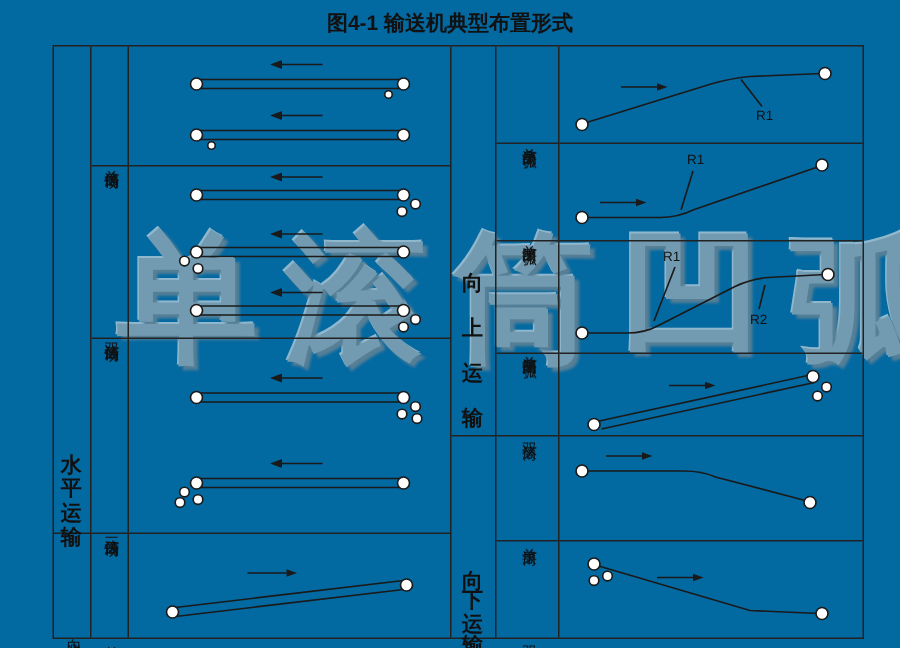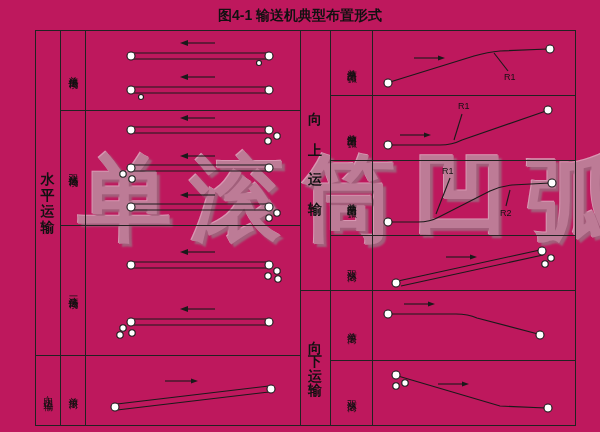--- a/index.html
+++ b/index.html
@@ -1,28 +1,28 @@
 <!DOCTYPE html>
 <html><head>
 <meta charset="utf-8">
 <style>
   * { margin:0; padding:0; box-sizing:border-box; }
   html,body { width:600px; height:432px; }
   body { background:#fff; font-family:"Liberation Sans", sans-serif; position:relative; overflow:hidden; }
-  .page { position:absolute; inset:0; background:#be185d; }
+  .page { position:absolute; inset:0; background:#0369a1; }
   .title { position:absolute; top:7px; left:0; width:600px; text-align:center;
            font-size:14px; font-weight:bold; color:#111; z-index:3; }
   .watermark { position:absolute; top:152px; left:78px; width:484px; text-align:center;
            font-size:94px; line-height:1; font-weight:bold; color:#bdbdbd; opacity:.6;
            letter-spacing:18px; white-space:nowrap; z-index:1; pointer-events:none;
            text-shadow:3px 3px 2px #8f8f8f, -1px -1px 0 #ececec; }
   .table { position:absolute; left:35px; top:30px; width:541px; height:396px;
            border:1px solid #222; z-index:2; }
   .cell { position:absolute; border-right:1px solid #222; border-bottom:1px solid #222;
-          display:flex; align-items:center; justify-content:center; background:transparent; }
+          display:flex; align-items:flex-end; justify-content:center; background:transparent; }
   .nbr { border-right:none; } .nbb { border-bottom:none; }
   .vtext { writing-mode:vertical-lr; text-orientation:upright; color:#111; }
   .grp  { font-size:14px; font-weight:bold; }
   .ls16 { letter-spacing:16px; } .ls30 { letter-spacing:30px; } .ls14 { letter-spacing:14px; }
   .sub  { font-size:10px; letter-spacing:1px; }
   .subsm{ font-size:10px; letter-spacing:2px; }
   svg { display:block; }
   .s { stroke:#1a1a1a; stroke-width:1.1; fill:none; }
   .c { stroke:#1a1a1a; stroke-width:1.1; fill:#fff; }
   .f { fill:#1a1a1a; stroke:none; }

